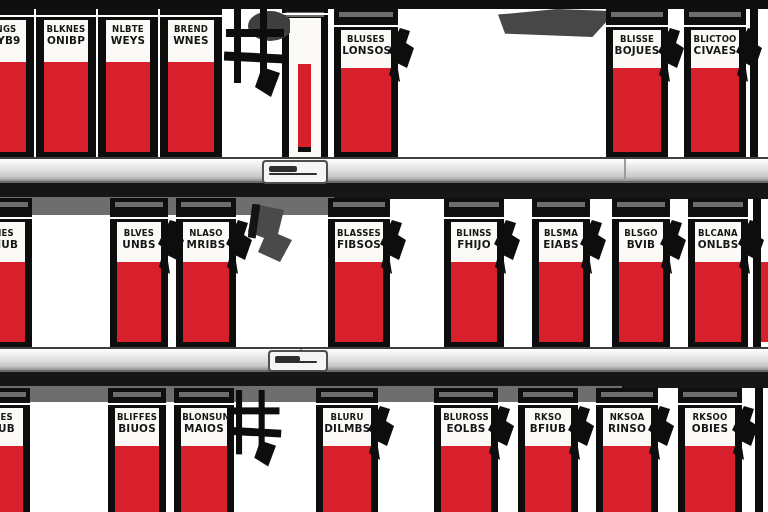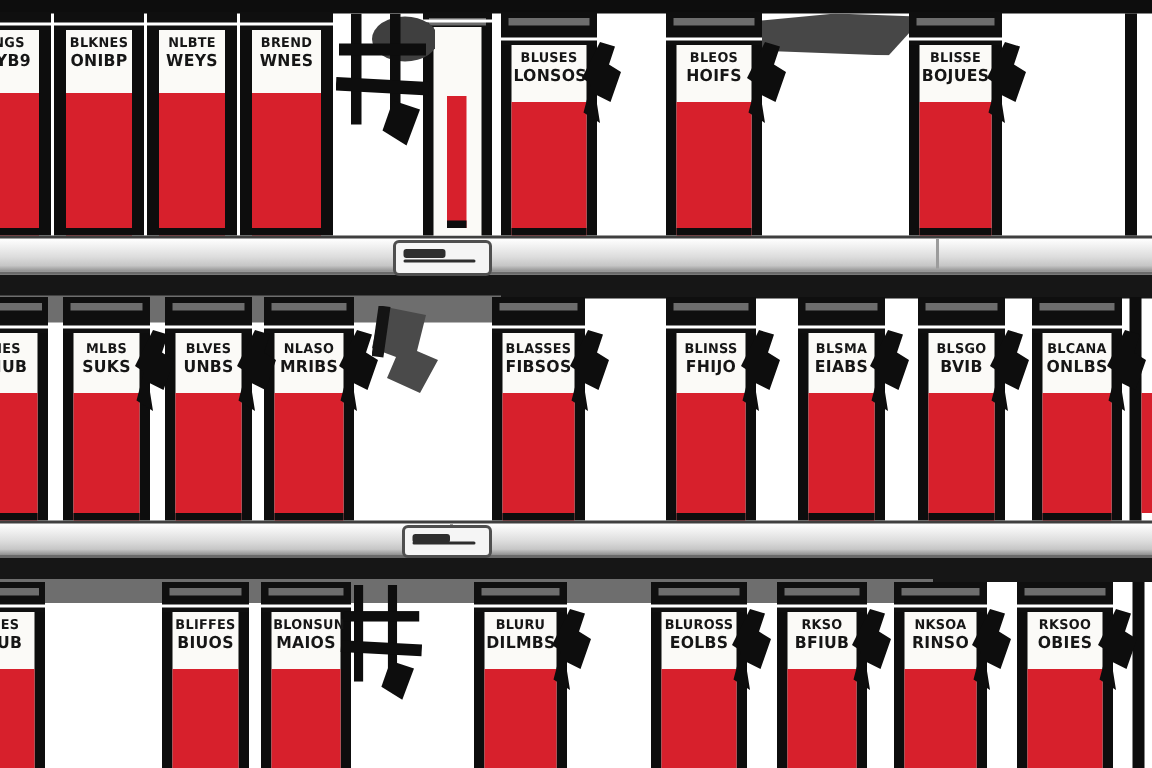--- a/index.html
+++ b/index.html
@@ -108,75 +108,60 @@
       </div>
       <div class="label" style="top: 26px;">
         <span class="l1">BLUSES</span>
         <span class="l2">LONSOS</span>
       </div>
       <div class="red" style="inset: 60px 7px 0px; border-bottom: 5px solid rgb(13, 13, 13); box-sizing: border-box;"></div>
       <div class="tag" style="left: 54px; top: 20px; z-index: 3;"><svg width="26" height="54" viewBox="0 0 26 54">
           <path d="M12 0 L22 3 L18 15 L26 20 L19 40 L9 35 L12 54 L1 47 L6 28 L0 24 L7 10 Z" fill="#0d0d0d"></path>
         </svg></div>
     </div>
-    <div class="pack" style="left: 444px; top: 8px; width: 64px; height: 149px;">
-      <div class="edge" style="left: 0px; width: 7px;"></div>
-      <div class="edge" style="right: 0px; width: 7px;"></div>
-      <div class="cap" style="height: 22px;">
-        <div class="capline"></div>
-      </div>
-      <div class="label" style="top: 26px;">
-        <span class="l1">BLEOS</span>
-        <span class="l2">HOIFS</span>
-      </div>
-      <div class="red" style="inset: 60px 7px 0px; border-bottom: 5px solid rgb(13, 13, 13); box-sizing: border-box;"></div>
-      <div class="tag" style="left: 54px; top: 20px; z-index: 3;"><svg width="26" height="54" viewBox="0 0 26 54">
-          <path d="M12 0 L22 3 L18 15 L26 20 L19 40 L9 35 L12 54 L1 47 L6 28 L0 24 L7 10 Z" fill="#0d0d0d"></path>
-        </svg></div>
-    </div>
     <div class="pack" style="left: 606px; top: 8px; width: 62px; height: 149px;">
       <div class="edge" style="left: 0px; width: 7px;"></div>
       <div class="edge" style="right: 0px; width: 7px;"></div>
       <div class="cap" style="height: 22px;">
         <div class="capline"></div>
       </div>
       <div class="label" style="top: 26px;">
         <span class="l1">BLISSE</span>
         <span class="l2">BOJUES</span>
       </div>
       <div class="red" style="inset: 60px 7px 0px; border-bottom: 5px solid rgb(13, 13, 13); box-sizing: border-box;"></div>
       <div class="tag" style="left: 52px; top: 20px; z-index: 3;"><svg width="26" height="54" viewBox="0 0 26 54">
           <path d="M12 0 L22 3 L18 15 L26 20 L19 40 L9 35 L12 54 L1 47 L6 28 L0 24 L7 10 Z" fill="#0d0d0d"></path>
         </svg></div>
     </div>
+    <div class="pack" style="left: 684px; top: 8px; width: 62px; height: 149px;">
+      <div class="edge" style="left: 0px; width: 7px;"></div>
+      <div class="edge" style="right: 0px; width: 7px;"></div>
+      <div class="cap" style="height: 22px;">
+        <div class="capline"></div>
+      </div>
+      <div class="label" style="top: 26px;">
+        <span class="l1">BLICTOO</span>
+        <span class="l2">CIVAES</span>
+      </div>
+      <div class="red" style="inset: 60px 7px 0px; border-bottom: 5px solid rgb(13, 13, 13); box-sizing: border-box;"></div>
+      <div class="tag" style="left: 52px; top: 20px; z-index: 3;"><svg width="26" height="54" viewBox="0 0 26 54">
+          <path d="M12 0 L22 3 L18 15 L26 20 L19 40 L9 35 L12 54 L1 47 L6 28 L0 24 L7 10 Z" fill="#0d0d0d"></path>
+        </svg></div>
+    </div>
     <div class="pack" style="left: -24px; top: 198px; width: 56px; height: 149px;">
       <div class="edge" style="right: 0px; width: 7px;"></div>
       <div class="cap" style="height: 24px;">
         <div class="capline"></div>
       </div>
       <div class="label" style="top: 30px;">
         <span class="l1">NES</span>
         <span class="l2">TIUB</span>
       </div>
       <div class="red" style="inset: 64px 7px 0px; border-bottom: 5px solid rgb(13, 13, 13); box-sizing: border-box;"></div>
-    </div>
-    <div class="pack" style="left: 42px; top: 198px; width: 58px; height: 149px;">
-      <div class="edge" style="left: 0px; width: 7px;"></div>
-      <div class="edge" style="right: 0px; width: 7px;"></div>
-      <div class="cap" style="height: 24px;">
-        <div class="capline"></div>
-      </div>
-      <div class="label" style="top: 30px;">
-        <span class="l1">MLBS</span>
-        <span class="l2">SUKS</span>
-      </div>
-      <div class="red" style="inset: 64px 7px 0px; border-bottom: 5px solid rgb(13, 13, 13); box-sizing: border-box;"></div>
-      <div class="tag" style="left: 48px; top: 22px; z-index: 3;"><svg width="26" height="54" viewBox="0 0 26 54">
-          <path d="M12 0 L22 3 L18 15 L26 20 L19 40 L9 35 L12 54 L1 47 L6 28 L0 24 L7 10 Z" fill="#0d0d0d"></path>
-        </svg></div>
     </div>
     <div class="pack" style="left: 110px; top: 198px; width: 58px; height: 149px;">
       <div class="edge" style="left: 0px; width: 7px;"></div>
       <div class="edge" style="right: 0px; width: 7px;"></div>
       <div class="cap" style="height: 24px;">
         <div class="capline"></div>
       </div>
       <div class="label" style="top: 30px;">
         <span class="l1">BLVES</span>
         <span class="l2">UNBS</span>

